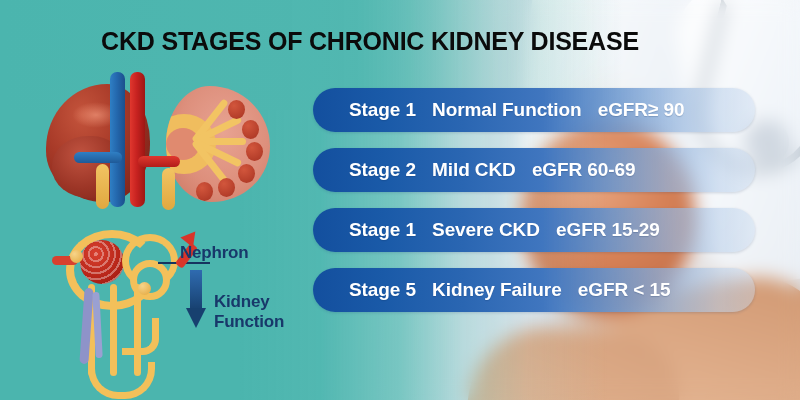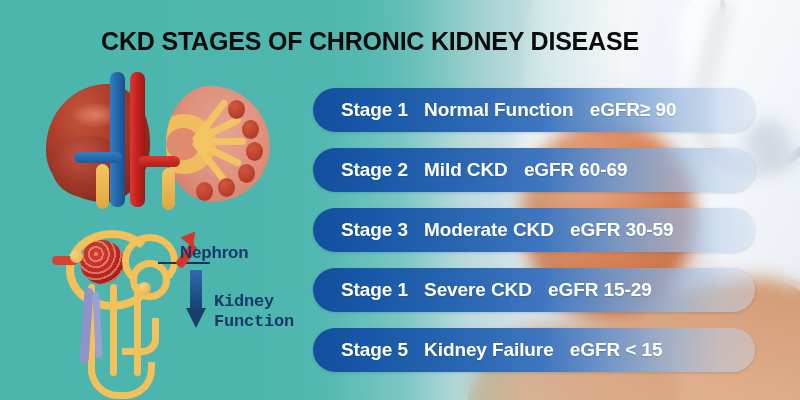--- a/index.html
+++ b/index.html
@@ -87,21 +87,21 @@
   .bar{
     position:relative;height:44px;margin-bottom:16px;border-radius:22px;
     display:flex;align-items:center;
     background:linear-gradient(90deg,
       #134f9e 0%, #1a5aa8 16%, #2a66b2 34%, #4076bf 52%,
       rgba(106,150,206,.88) 68%, rgba(150,182,222,.72) 82%,
       rgba(182,205,233,.55) 92%, rgba(198,216,238,.42) 100%);
     box-shadow:0 1px 3px rgba(20,50,95,.18);
   }
   .bar .txt{
-    padding-left:28px;color:#ffffff;font-size:19px;font-weight:700;
+    padding-left:36px;color:#ffffff;font-size:19px;font-weight:700;
     letter-spacing:-0.1px;white-space:nowrap;
     text-shadow:0 1px 1px rgba(15,45,90,.22);
   }
   .bar .txt .sp{display:inline-block;width:11px;}
 
   
   .kidneys{position:absolute;left:38px;top:72px;width:240px;height:135px;}
   .kid-left{
     position:absolute;left:8px;top:12px;width:104px;height:118px;
     background:radial-gradient(ellipse at 34% 26%, #c4543c 0%, #a83a28 40%, #8a2a1e 72%, #6e1f16 100%);
@@ -207,21 +207,21 @@
     position:absolute;left:4px;top:0;width:12px;height:40px;
     background:linear-gradient(180deg,#2f6bb0,#17406f);
   }
   .arrow-down .head{
     position:absolute;left:0;top:38px;
     border-left:10px solid transparent;border-right:10px solid transparent;
     border-top:20px solid #17406f;
   }
   .label-kidneyfn{
     position:absolute;left:214px;top:292px;font-size:17px;font-weight:700;color:#18386a;
-    line-height:20px;letter-spacing:-.2px;font-family:Liberation Mono, monospace;
+    line-height:20px;letter-spacing:-.2px;
   }
 </style>
 </head>
 <body>
 
 <div class="canvas">
 
   <div class="photo">
     <div class="base"></div>
     <div class="coat"></div>
@@ -310,27 +310,20 @@
     </div>
 
     <div class="bar">
       <div class="txt">
         <span>Stage 2</span><span class="sp"></span>
         <span>Mild CKD</span><span class="sp"></span>
         <span>eGFR 60-69</span>
       </div>
     </div>
 
-    <div class="bar">
-      <div class="txt">
-        <span>Stage 3</span><span class="sp"></span>
-        <span>Moderate CKD</span><span class="sp"></span>
-        <span>eGFR 30-59</span>
-      </div>
-    </div>
 
     <div class="bar">
       <div class="txt">
         <span>Stage 1</span><span class="sp"></span>
         <span>Severe CKD</span><span class="sp"></span>
         <span>eGFR 15-29</span>
       </div>
     </div>
 
     <div class="bar">

